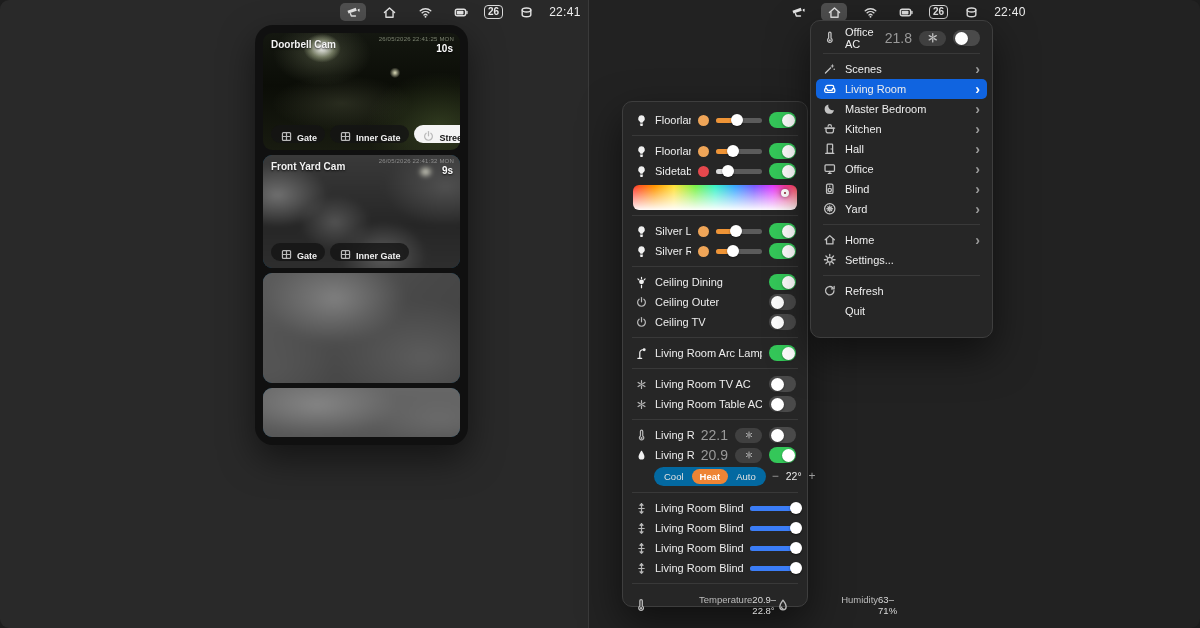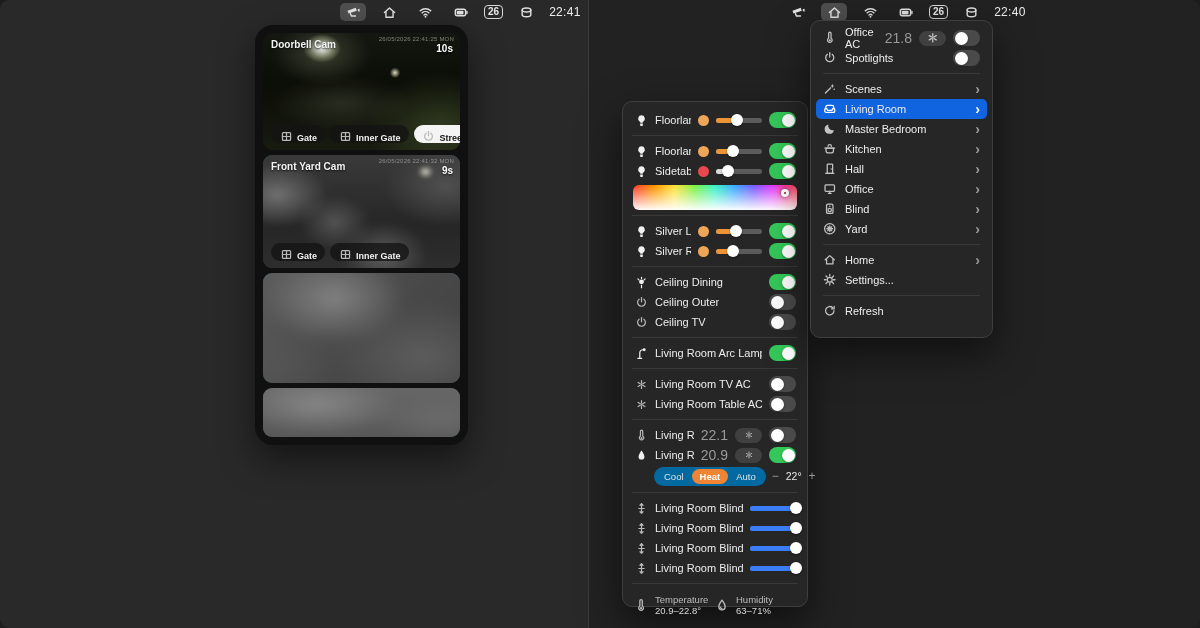--- a/index.html
+++ b/index.html
@@ -94,21 +94,21 @@
   .seg { display:flex; background:#0369a1; border-radius:11px; padding:2px; }
   .seg span { font-size:9.5px; color:#e2e2e2; padding:2px 8px; border-radius:9px; }
   .seg span.active { background:#ee8434; color:#fff; font-weight:700; }
   .stepper { margin-left:auto; display:flex; align-items:center; gap:7px; padding-right:2px; }
   .stepper .pm { color:#9a9a9a; font-size:12px; }
   .stepper .tval { color:#e8e8e8; font-size:10.5px; }
 
   .footer { display:flex; align-items:center; margin-top:8px; padding:2px 2px 0; }
   .fgroup { display:flex; align-items:center; gap:7px; flex:1; }
   .fgroup .ric svg { width:15px; height:15px; }
-  .ftxt { display:flex; flex-direction:column; line-height:11px; }
+  .ftxt { display:flex; flex-direction:row; line-height:11px;margin-left:44px; }
   .flab { font-size:9.5px; color:#bcbcbc; }
   .fval { font-size:9.5px; color:#d9d9d9; }
 
   
   .mrow { display:flex; align-items:center; gap:8px; height:20px; margin:0 5px; padding:0 7px; border-radius:5px; font-size:11px; color:#ededed; }
   .mrow .ric { color:#c3c3c3; }
   .mrow .ric svg { width:13.5px; height:13.5px; }
   .mrow.selected { background:#1064e0; }
   .mrow.selected .ric, .mrow.selected .chev { color:#fff; }
   .chev { margin-left:auto; color:#9b9b9b; font-size:14px; line-height:1; font-weight:700; }
@@ -598,34 +598,20 @@
                 <circle cx="8" cy="8" r="1.2" fill="currentColor" stroke="none"></circle>
                 <path d="M8 3.1v3M8 9.9v3M3.8 5.5l2.6 1.5M9.6 9l2.6 1.5M3.8 10.5l2.6-1.5M9.6 7l2.6-1.5"></path>
               </svg>
             </span>
           </span>
         <span class="toggle">
             <i></i>
           </span>
       </span>
     </div>
-    <div class="mrow">
-      <span class="ric">
-          <svg viewBox="0 0 16 16" fill="none" stroke="currentColor" stroke-width="1.5" stroke-linecap="round" stroke-linejoin="round">
-            <path d="M8 1.9v5.3"></path>
-            <path d="M5.1 4a4.8 4.8 0 1 0 5.8 0"></path>
-          </svg>
-        </span>
-      <span>Spotlights</span>
-      <span class="mright">
-        <span class="toggle">
-            <i></i>
-          </span>
-      </span>
-    </div>
     <div class="msep"></div>
 
     <div class="mrow">
       <span class="ric">
           <svg viewBox="0 0 16 16" fill="none" stroke="currentColor" stroke-width="1.5" stroke-linecap="round" stroke-linejoin="round">
             <path d="M2.9 13.1l6.2-6.2"></path>
             <path d="M11.1 2.1l.7 1.9 1.9.7-1.9.7-.7 1.9-.7-1.9-1.9-.7 1.9-.7z" fill="currentColor" stroke="none"></path>
             <circle cx="13.3" cy="8.7" r=".9" fill="currentColor" stroke="none"></circle>
           </svg>
         </span>
@@ -730,14 +716,18 @@
 
     <div class="mrow">
       <span class="ric">
           <svg viewBox="0 0 16 16" fill="none" stroke="currentColor" stroke-width="1.5" stroke-linecap="round" stroke-linejoin="round">
             <path d="M13 8a5 5 0 1 1-1.4-3.5"></path>
             <path d="M13.2 2.7v3.1h-3.1"></path>
           </svg>
         </span>
       <span>Refresh</span>
     </div>
+    <div class="mrow">
+      <span class="ric"></span>
+      <span>Quit</span>
+    </div>
   </div>
 </div>
 
 </body></html>

